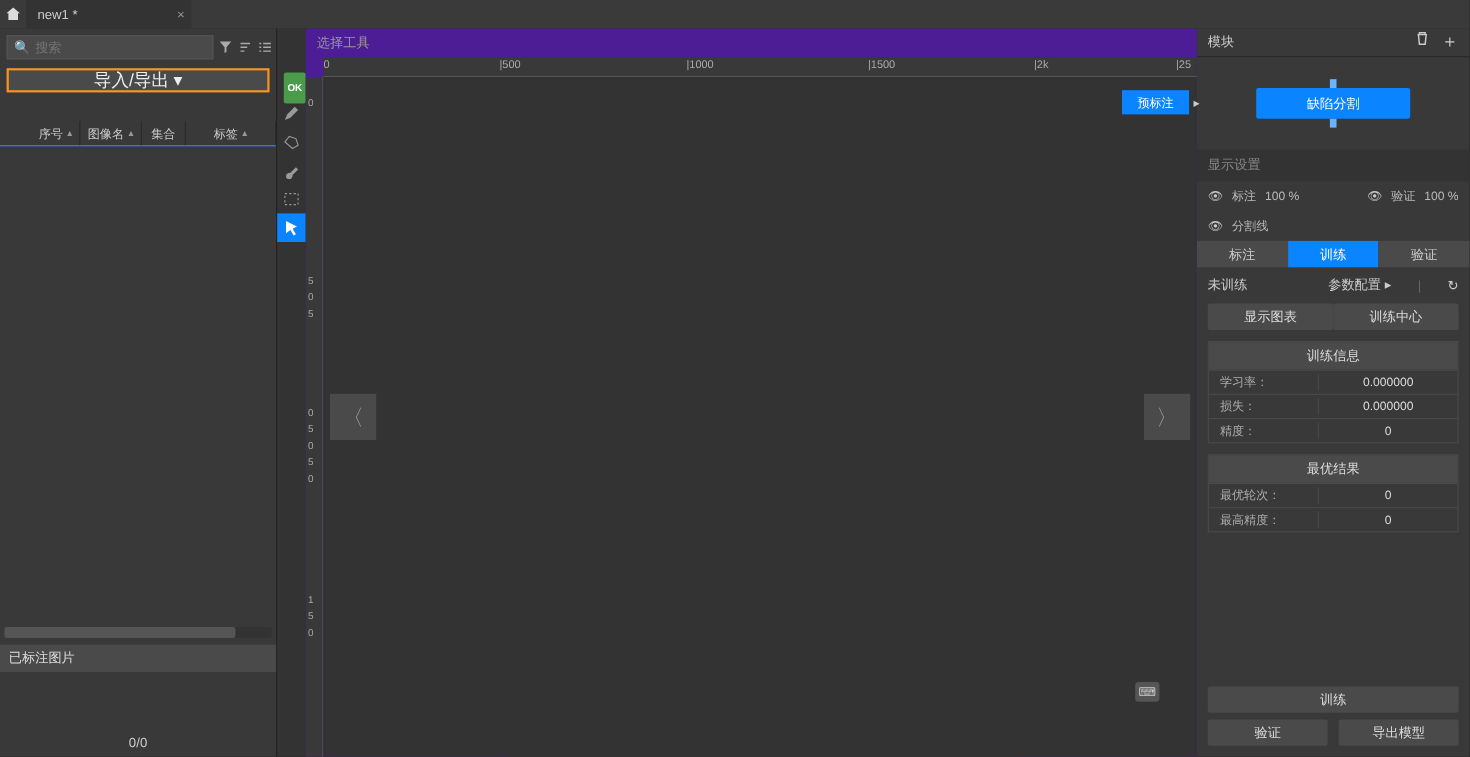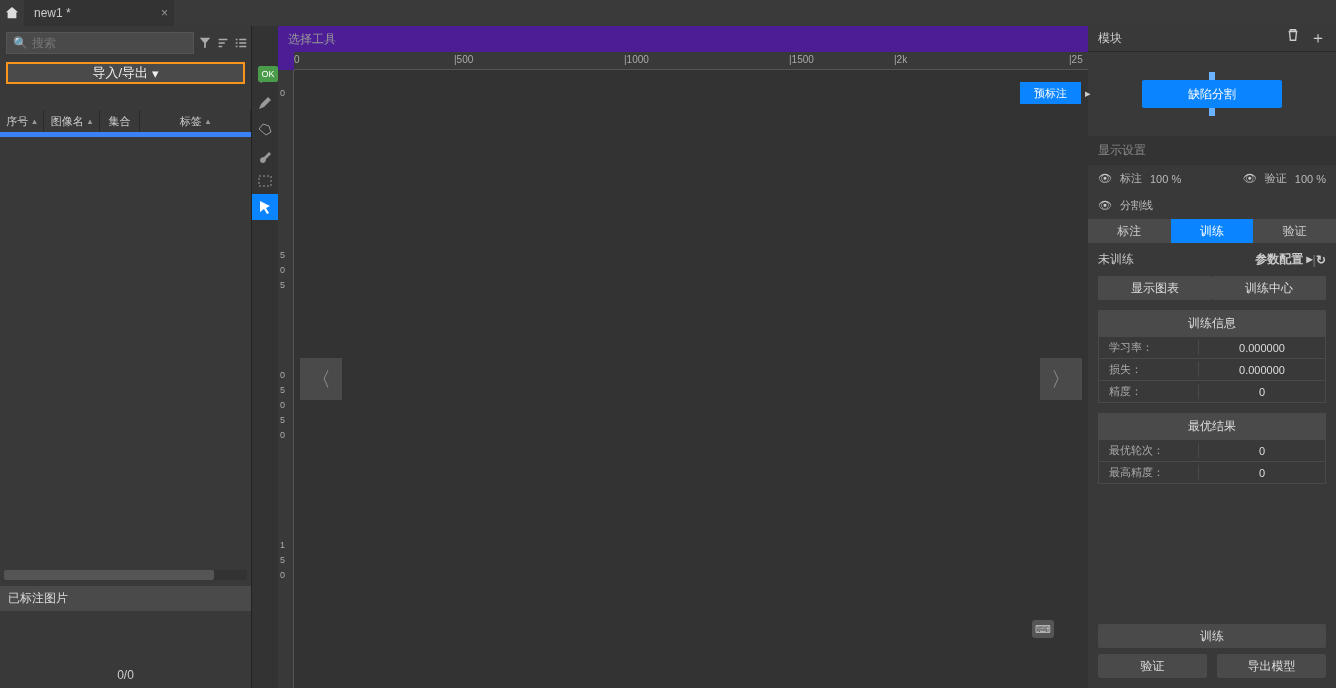--- a/index.html
+++ b/index.html
@@ -14,41 +14,41 @@
 
 .main-row { flex:1; display:flex; min-height:0; }
 
 
 .left { width:252px; background:#393939; display:flex; flex-direction:column; border-right:1px solid #222; }
 .searchbar { display:flex; align-items:center; padding:6px; gap:4px; }
 .search-wrap { flex:1; display:flex; align-items:center; background:#4a4a4a; border:1px solid #555; height:22px; padding:0 6px; gap:4px; }
 .search-wrap input { flex:1; background:transparent; border:none; outline:none; color:#ccc; font-size:12px; }
 .tool-ico { width:18px; height:18px; display:flex; align-items:center; justify-content:center; color:#aaa; }
 
-.imp-exp { margin:2px 6px; border:2px solid #f7941d; background:#4a4a4a; height:22px; display:flex; align-items:center; justify-content:center; gap:4px; color:#eee; font-size:13px; }
+.imp-exp { margin:2px 6px; border:2px solid #f7941d; background:#4a4a4a; height:22px; display:flex; align-items:center; justify-content:center; gap:4px; color:#eee; font-size:16px; }
 .dropdown { position:absolute; left:140px; top:84px; width:58px; background:#4a4a4a; border:1px solid #666; z-index:50; box-shadow:2px 2px 4px rgba(0,0,0,.5);}
 .dropdown div { padding:6px 8px; font-size:11px; color:#ddd; }
 .dropdown div.hl { background:#0a84ff; color:#fff; }
 .dropdown div.dis { color:#777; }
 
-.table-hdr { display:flex; margin-top:24px; border-bottom:5px solid #3b82f6; }
+.table-hdr { display:flex; margin-top:24px; border-bottom:1px solid #3b82f6;padding-left:29px; }
 .table-hdr .col { display:flex; align-items:center; justify-content:center; gap:4px; height:22px; font-size:11px; color:#ccc; border-right:1px solid #2a2a2a; }
 .sort-ico { font-size:9px; color:#999; }
 
 .left-body { flex:1; }
 .left-scroll { height:10px; background:#333; margin:0 4px; border-radius:2px; }
 .left-scroll .thumb { height:100%; width:210px; background:#555; border-radius:2px; }
 .left-title { background:#4a4a4a; padding:4px 8px; margin:6px 0; color:#ddd; }
 .left-count { text-align:center; color:#ccc; padding:6px 0;margin-top:45px; }
 
 
 .toolcol { width:26px; background:#333; display:flex; flex-direction:column; align-items:center; padding-top:38px; }
 .toolcol .tbtn { width:26px; height:26px; display:flex; align-items:center; justify-content:center; margin-bottom:0; color:#999; }
 .toolcol .tbtn.active { background:#0a84ff; color:#fff; }
-.ok-btn { width:20px; height:16px; background:#4a9b4a; color:#fff; font-size:9px; display:flex; align-items:center; justify-content:center; position:absolute; left:258px; top:66px; border-radius:2px; }
+.ok-btn { width:20px; height:28px; background:#4a9b4a; color:#fff; font-size:9px; display:flex; align-items:center; justify-content:center; position:absolute; left:258px; top:66px; border-radius:2px;font-weight:bold; }
 
 
 .canvas-area { flex:1; display:flex; flex-direction:column; background:#4c1d95; position:relative; }
 .canvas-title { height:26px; display:flex; align-items:center; padding:0 10px; color:#999; font-size:12px; }
 .ruler-h { height:18px; background:#393939; border-bottom:1px solid #555; position:relative; margin-left:16px; }
 .ruler-h span { position:absolute; top:2px; font-size:10px; color:#aaa; }
 .canvas-body { flex:1; display:flex; position:relative; }
 .ruler-v { width:16px; background:#393939; border-right:1px solid #555; position:relative; }
 .ruler-v span { position:absolute; left:2px; font-size:9px; color:#aaa; writing-mode:horizontal-tb; }
 .canvas { flex:1; background:#333; position:relative; }
@@ -67,21 +67,21 @@
 .big-blue { margin:28px auto; width:140px; height:28px; background:#0a84ff; color:#fff; display:flex; align-items:center; justify-content:center; border-radius:2px; position:relative; }
 .big-blue::before,.big-blue::after { content:""; position:absolute; width:6px; height:8px; background:#6bb3ff; left:50%; transform:translateX(-50%);}
 .big-blue::before{top:-8px;} .big-blue::after{bottom:-8px;}
 .r-sect-title { background:#333; padding:6px 10px; color:#888; font-size:12px; }
 .disp-row { display:flex; align-items:center; gap:8px; padding:6px 10px; color:#bbb; font-size:11px; }
 .eye { color:#ccc; }
 .tabs3 { display:flex; height:24px; margin:0; }
 .tabs3 div { flex:1; display:flex; align-items:center; justify-content:center; font-size:12px; background:#4a4a4a; color:#ccc; }
 .tabs3 div.active { background:#0a84ff; color:#fff; }
 .train-row { display:flex; align-items:center; justify-content:space-between; padding:8px 10px; font-size:12px; color:#ccc; }
-.train-row .right-ico { display:flex; align-items:center; gap:0;font-weight:bold; }
+.train-row .right-ico { display:flex; align-items:center; gap:24px; }
 .twin-btn { display:flex; padding:0 10px 10px; }
 .twin-btn div { flex:1; background:#4a4a4a; height:24px; display:flex; align-items:center; justify-content:center; font-size:12px; color:#ddd; border-radius:2px; }
 .info-block { margin:0 10px 10px; border:1px solid #4a4a4a; }
 .info-block .hd { background:#4a4a4a; text-align:center; padding:4px; font-size:12px; color:#ddd; }
 .info-block .row { display:flex; height:22px; align-items:center; border-top:1px solid #4a4a4a; }
 .info-block .row .lbl { width:100px; padding-left:10px; font-size:11px; color:#aaa; border-right:1px solid #4a4a4a; }
 .info-block .row .val { flex:1; text-align:center; font-size:11px; color:#ddd; }
 .r-footer { margin-top:auto; padding:0 10px 10px; }
 .wide-btn { background:#4a4a4a; height:24px; display:flex; align-items:center; justify-content:center; font-size:12px; color:#ddd; margin-bottom:6px; border-radius:2px; }
 .split-btn { display:flex; gap:10px; }
@@ -201,21 +201,21 @@
     </div>
     <div class="ok-btn">OK</div>
 
     <div class="canvas-area">
       <div class="canvas-title">选择工具</div>
       <div class="ruler-h">
         <span style="left:0">0</span>
         <span style="left:160px">|500</span>
         <span style="left:330px">|1000</span>
         <span style="left:495px">|1500</span>
-        <span style="left:600px">|2k</span>
+        <span style="left:646px">|2k</span>
         <span style="left:775px">|25</span>
       </div>
       <div class="canvas-body">
         <div class="ruler-v">
           <span style="top:18px">0</span>
           <span style="top:180px">5</span>
           <span style="top:195px">0</span>
           <span style="top:210px">5</span>
           <span style="top:300px">0</span>
           <span style="top:315px">5</span>

